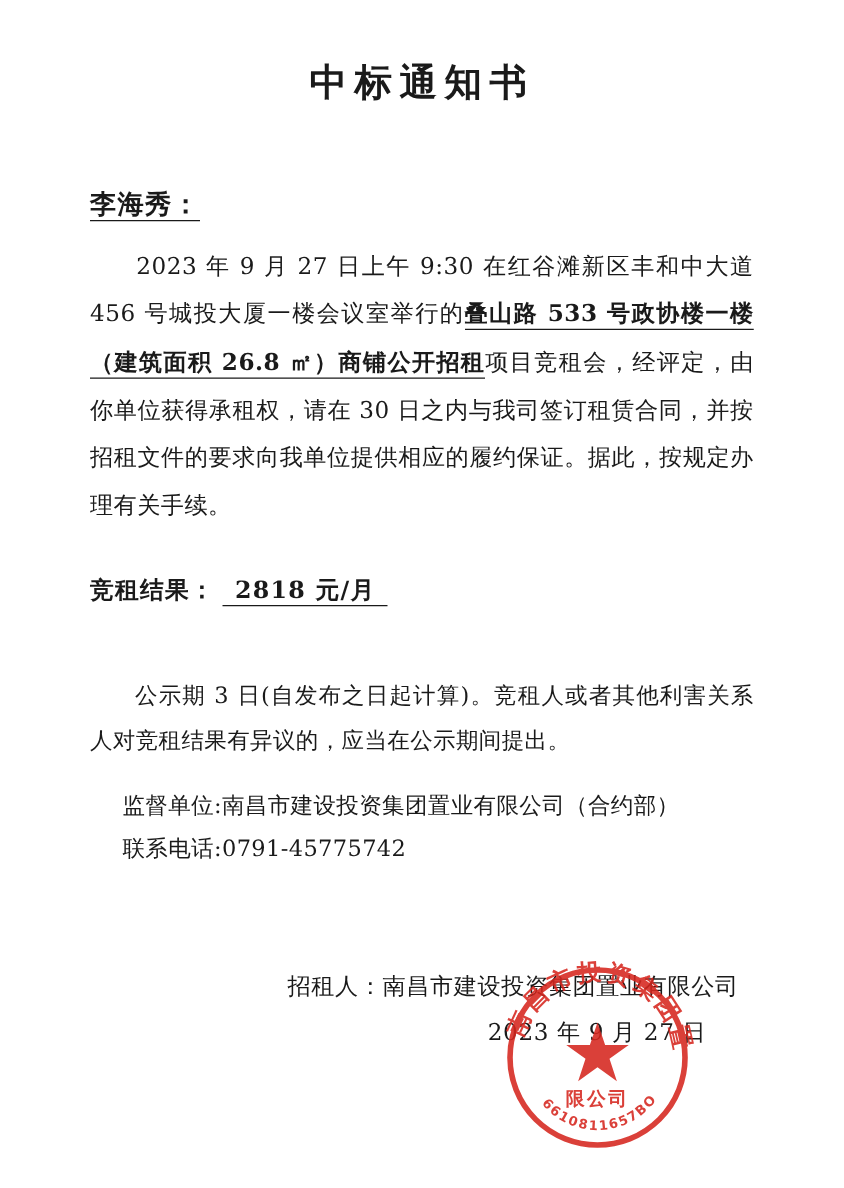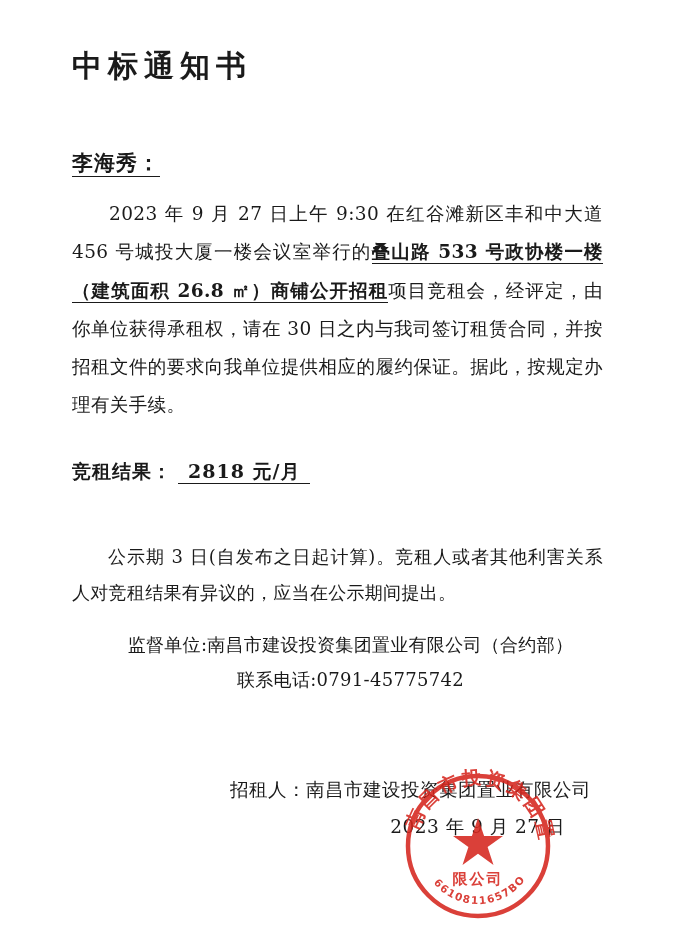--- a/index.html
+++ b/index.html
@@ -16,20 +16,21 @@
     overflow: hidden;
   }
   .page {
     position: relative;
     width: 675px;
     height: 950px;
     box-sizing: border-box;
     padding: 0 72px;
   }
   .doc-title {
+    text-align: center;
     font-size: 30px;
     letter-spacing: 6px;
     font-weight: 600;
     margin-top: 46px;
     margin-bottom: 0;
     font-family: "DejaVu Serif", "Liberation Serif", serif;
   }
   .salutation {
     margin-top: 62px;
     font-size: 21px;
@@ -79,21 +80,20 @@
     letter-spacing: 0.3px;
   }
   .notice-block p {
     margin: 0;
   }
   .contact-block {
     margin-top: 16px;
     font-size: 18px;
     line-height: 1.95;
     letter-spacing: 0.3px;
-    text-align: center;
   }
   .contact-block p {
     margin: 0;
     padding-left: 26px;
   }
   .signature {
     margin-top: 74px;
     font-size: 18.5px;
     line-height: 2.0;
     letter-spacing: 0.5px;

